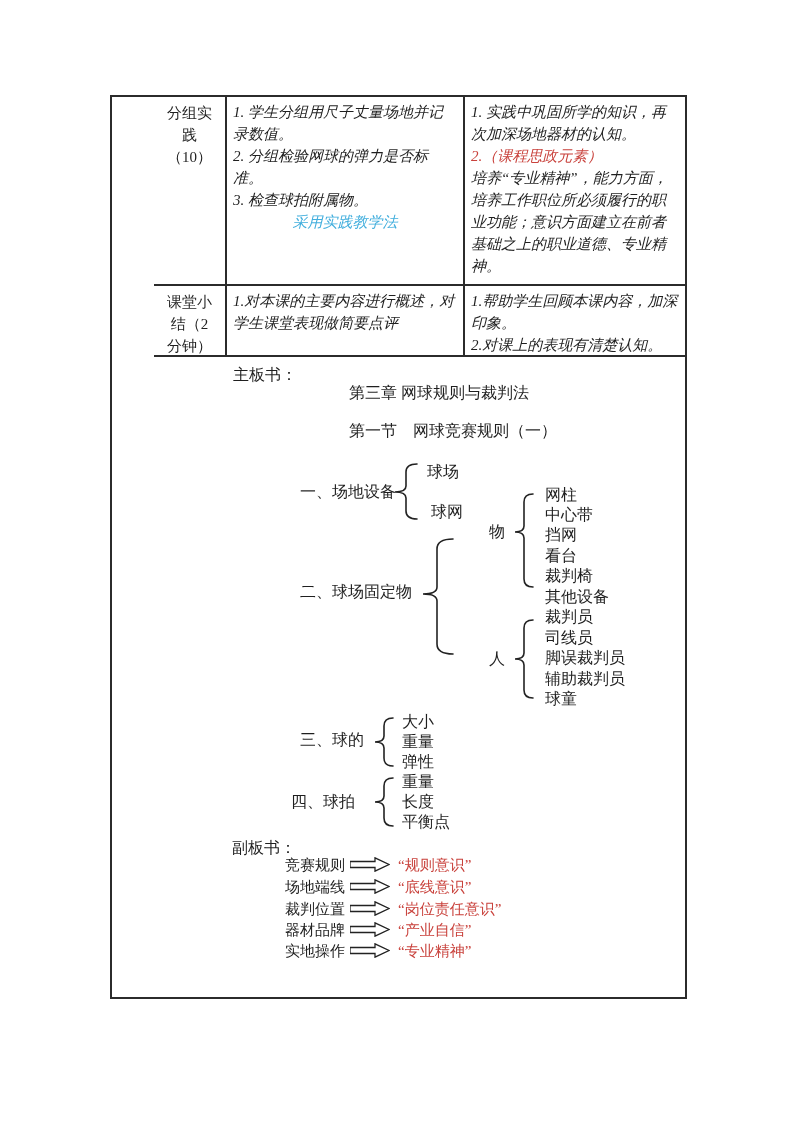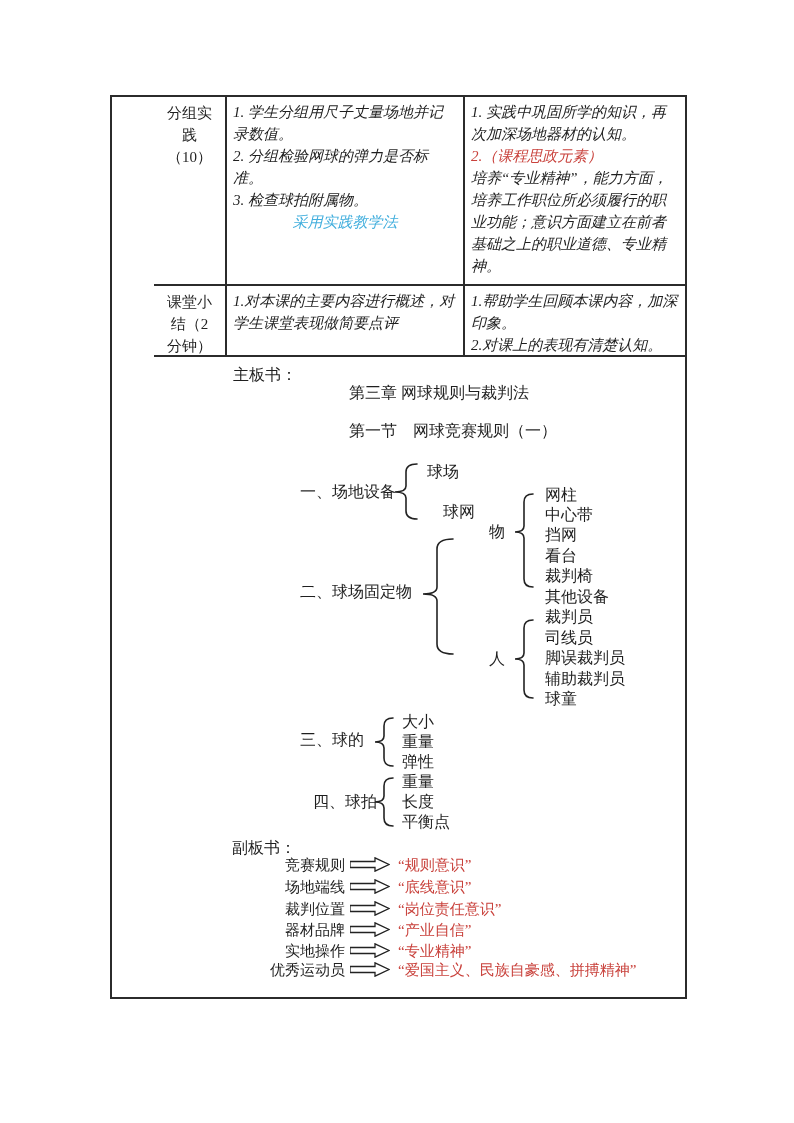--- a/index.html
+++ b/index.html
@@ -85,21 +85,21 @@
           <path d="M166,421 Q157,421 157,429 L157,439 Q157,445 148,445 Q157,445 157,451 L157,461 Q157,469 166,469"></path>
         </g>
       </svg>
 
       <div class="dnode" style="left:6px;top:8px;">主板书：</div>
       <div class="dnode" style="left:122px;top:26px;">第三章 网球规则与裁判法</div>
       <div class="dnode" style="left:122px;top:64px;">第一节　网球竞赛规则（一）</div>
 
       <div class="dnode" style="left:73px;top:125px;">一、场地设备</div>
       <div class="dnode" style="left:200px;top:105px;">球场</div>
-      <div class="dnode" style="left:216px;top:145px;text-align:center;">球网</div>
+      <div class="dnode" style="left:204px;top:145px;text-align:center;">球网</div>
 
       <div class="dnode" style="left:73px;top:225px;">二、球场固定物</div>
       <div class="dnode" style="left:262px;top:165px;">物</div>
       <div class="dnode" style="left:318px;top:128px;">网柱</div>
       <div class="dnode" style="left:318px;top:148px;">中心带</div>
       <div class="dnode" style="left:318px;top:168px;">挡网</div>
       <div class="dnode" style="left:318px;top:189px;">看台</div>
       <div class="dnode" style="left:318px;top:209px;">裁判椅</div>
       <div class="dnode" style="left:318px;top:230px;">其他设备</div>
       <div class="dnode" style="left:262px;top:292px;">人</div>
@@ -107,21 +107,21 @@
       <div class="dnode" style="left:318px;top:271px;">司线员</div>
       <div class="dnode" style="left:318px;top:291px;">脚误裁判员</div>
       <div class="dnode" style="left:318px;top:312px;">辅助裁判员</div>
       <div class="dnode" style="left:318px;top:332px;">球童</div>
 
       <div class="dnode" style="left:73px;top:373px;">三、球的</div>
       <div class="dnode" style="left:175px;top:355px;">大小</div>
       <div class="dnode" style="left:175px;top:375px;">重量</div>
       <div class="dnode" style="left:175px;top:395px;">弹性</div>
 
-      <div class="dnode" style="left:86px;top:435px;">四、球拍</div>
+      <div class="dnode" style="left:64px;top:435px;">四、球拍</div>
       <div class="dnode" style="left:175px;top:415px;">重量</div>
       <div class="dnode" style="left:175px;top:435px;">长度</div>
       <div class="dnode" style="left:175px;top:455px;">平衡点</div>
 
       <div class="dnode" style="left:5px;top:481px;">副板书：</div>
 
       <div class="maprow" style="top:497px;">
         <span class="from">竞赛规则</span>
         <svg class="arrow" width="40" height="15" viewBox="0 0 40 15">
             <polygon points="0,4.5 25,4.5 25,0.8 39,7.5 25,14.2 25,10.5 0,10.5" fill="#fff" stroke="#222" stroke-width="1.3"></polygon>
@@ -149,23 +149,16 @@
           </svg>
         <span class="to">“岗位责任意识”</span>
       </div>
       <div class="maprow" style="top:583px;">
         <span class="from">实地操作</span>
         <svg class="arrow" width="40" height="15" viewBox="0 0 40 15">
             <polygon points="0,4.5 25,4.5 25,0.8 39,7.5 25,14.2 25,10.5 0,10.5" fill="#fff" stroke="#222" stroke-width="1.3"></polygon>
           </svg>
         <span class="to">“专业精神”</span>
       </div>
-      <div class="maprow" style="top:602px;">
-        <span class="from">优秀运动员</span>
-        <svg class="arrow" width="40" height="15" viewBox="0 0 40 15">
-            <polygon points="0,4.5 25,4.5 25,0.8 39,7.5 25,14.2 25,10.5 0,10.5" fill="#fff" stroke="#222" stroke-width="1.3"></polygon>
-          </svg>
-        <span class="to">“爱国主义、民族自豪感、拼搏精神”</span>
-      </div>
 
     </div>
   </div>
 </div>
 
 </body></html>

